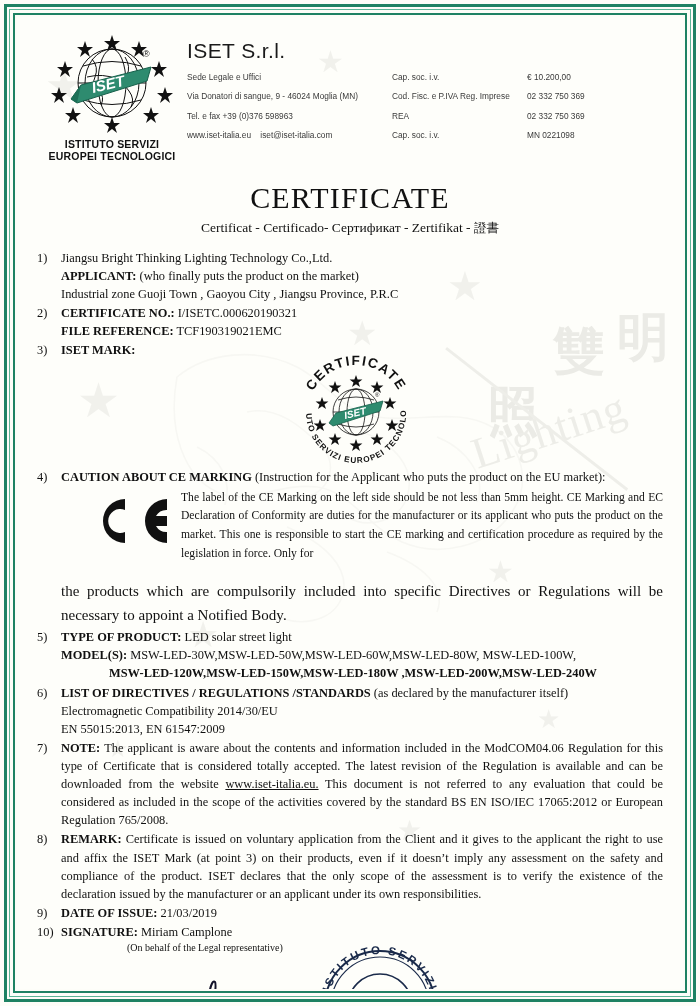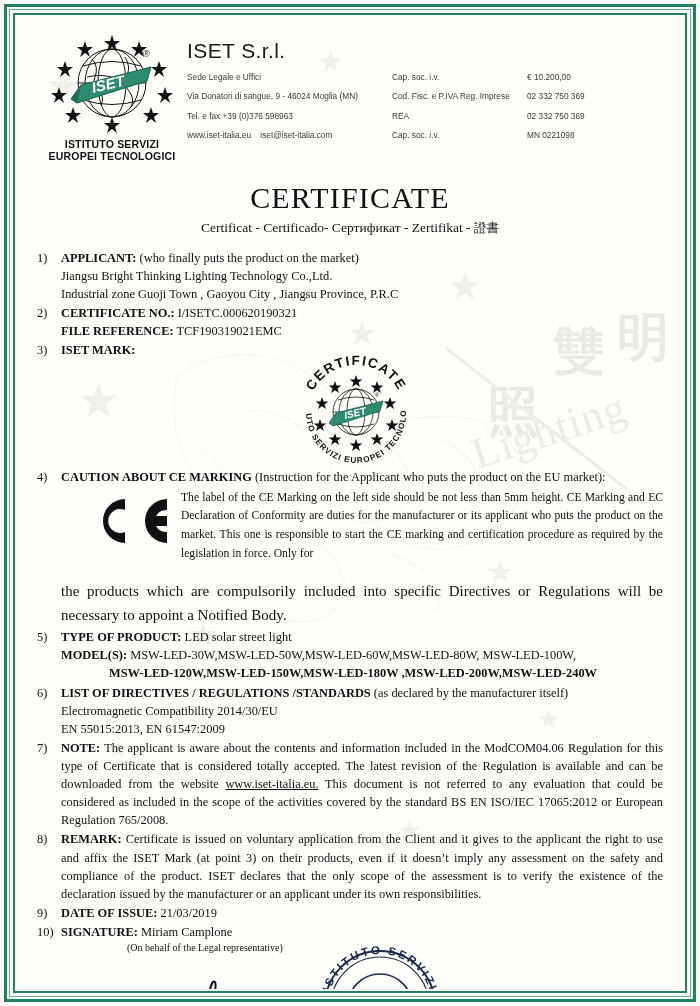--- a/index.html
+++ b/index.html
@@ -281,24 +281,24 @@
         <div class="cert-subtitle">
           <span>Certificat - Certificado- Сертификат - Zertifikat - </span><span class="cjk">證書</span>
         </div>
       </div>
 
       <div class="clauses">
 
         <div class="clause">
           <div class="num">1)</div>
           <div class="body">
+            <div>Jiangsu Bright Thinking Lighting Technology Co.,Ltd.</div>
             <div>
               <span class="b">APPLICANT:</span><span> (who finally puts the product on the market)</span>
             </div>
-            <div>Jiangsu Bright Thinking Lighting Technology Co.,Ltd.</div>
             <div>Industrial zone Guoji Town , Gaoyou City , Jiangsu Province, P.R.C</div>
           </div>
         </div>
 
         <div class="clause">
           <div class="num">2)</div>
           <div class="body">
             <div>
               <span class="b">CERTIFICATE NO.:</span><span> I/ISETC.000620190321</span>
             </div>

